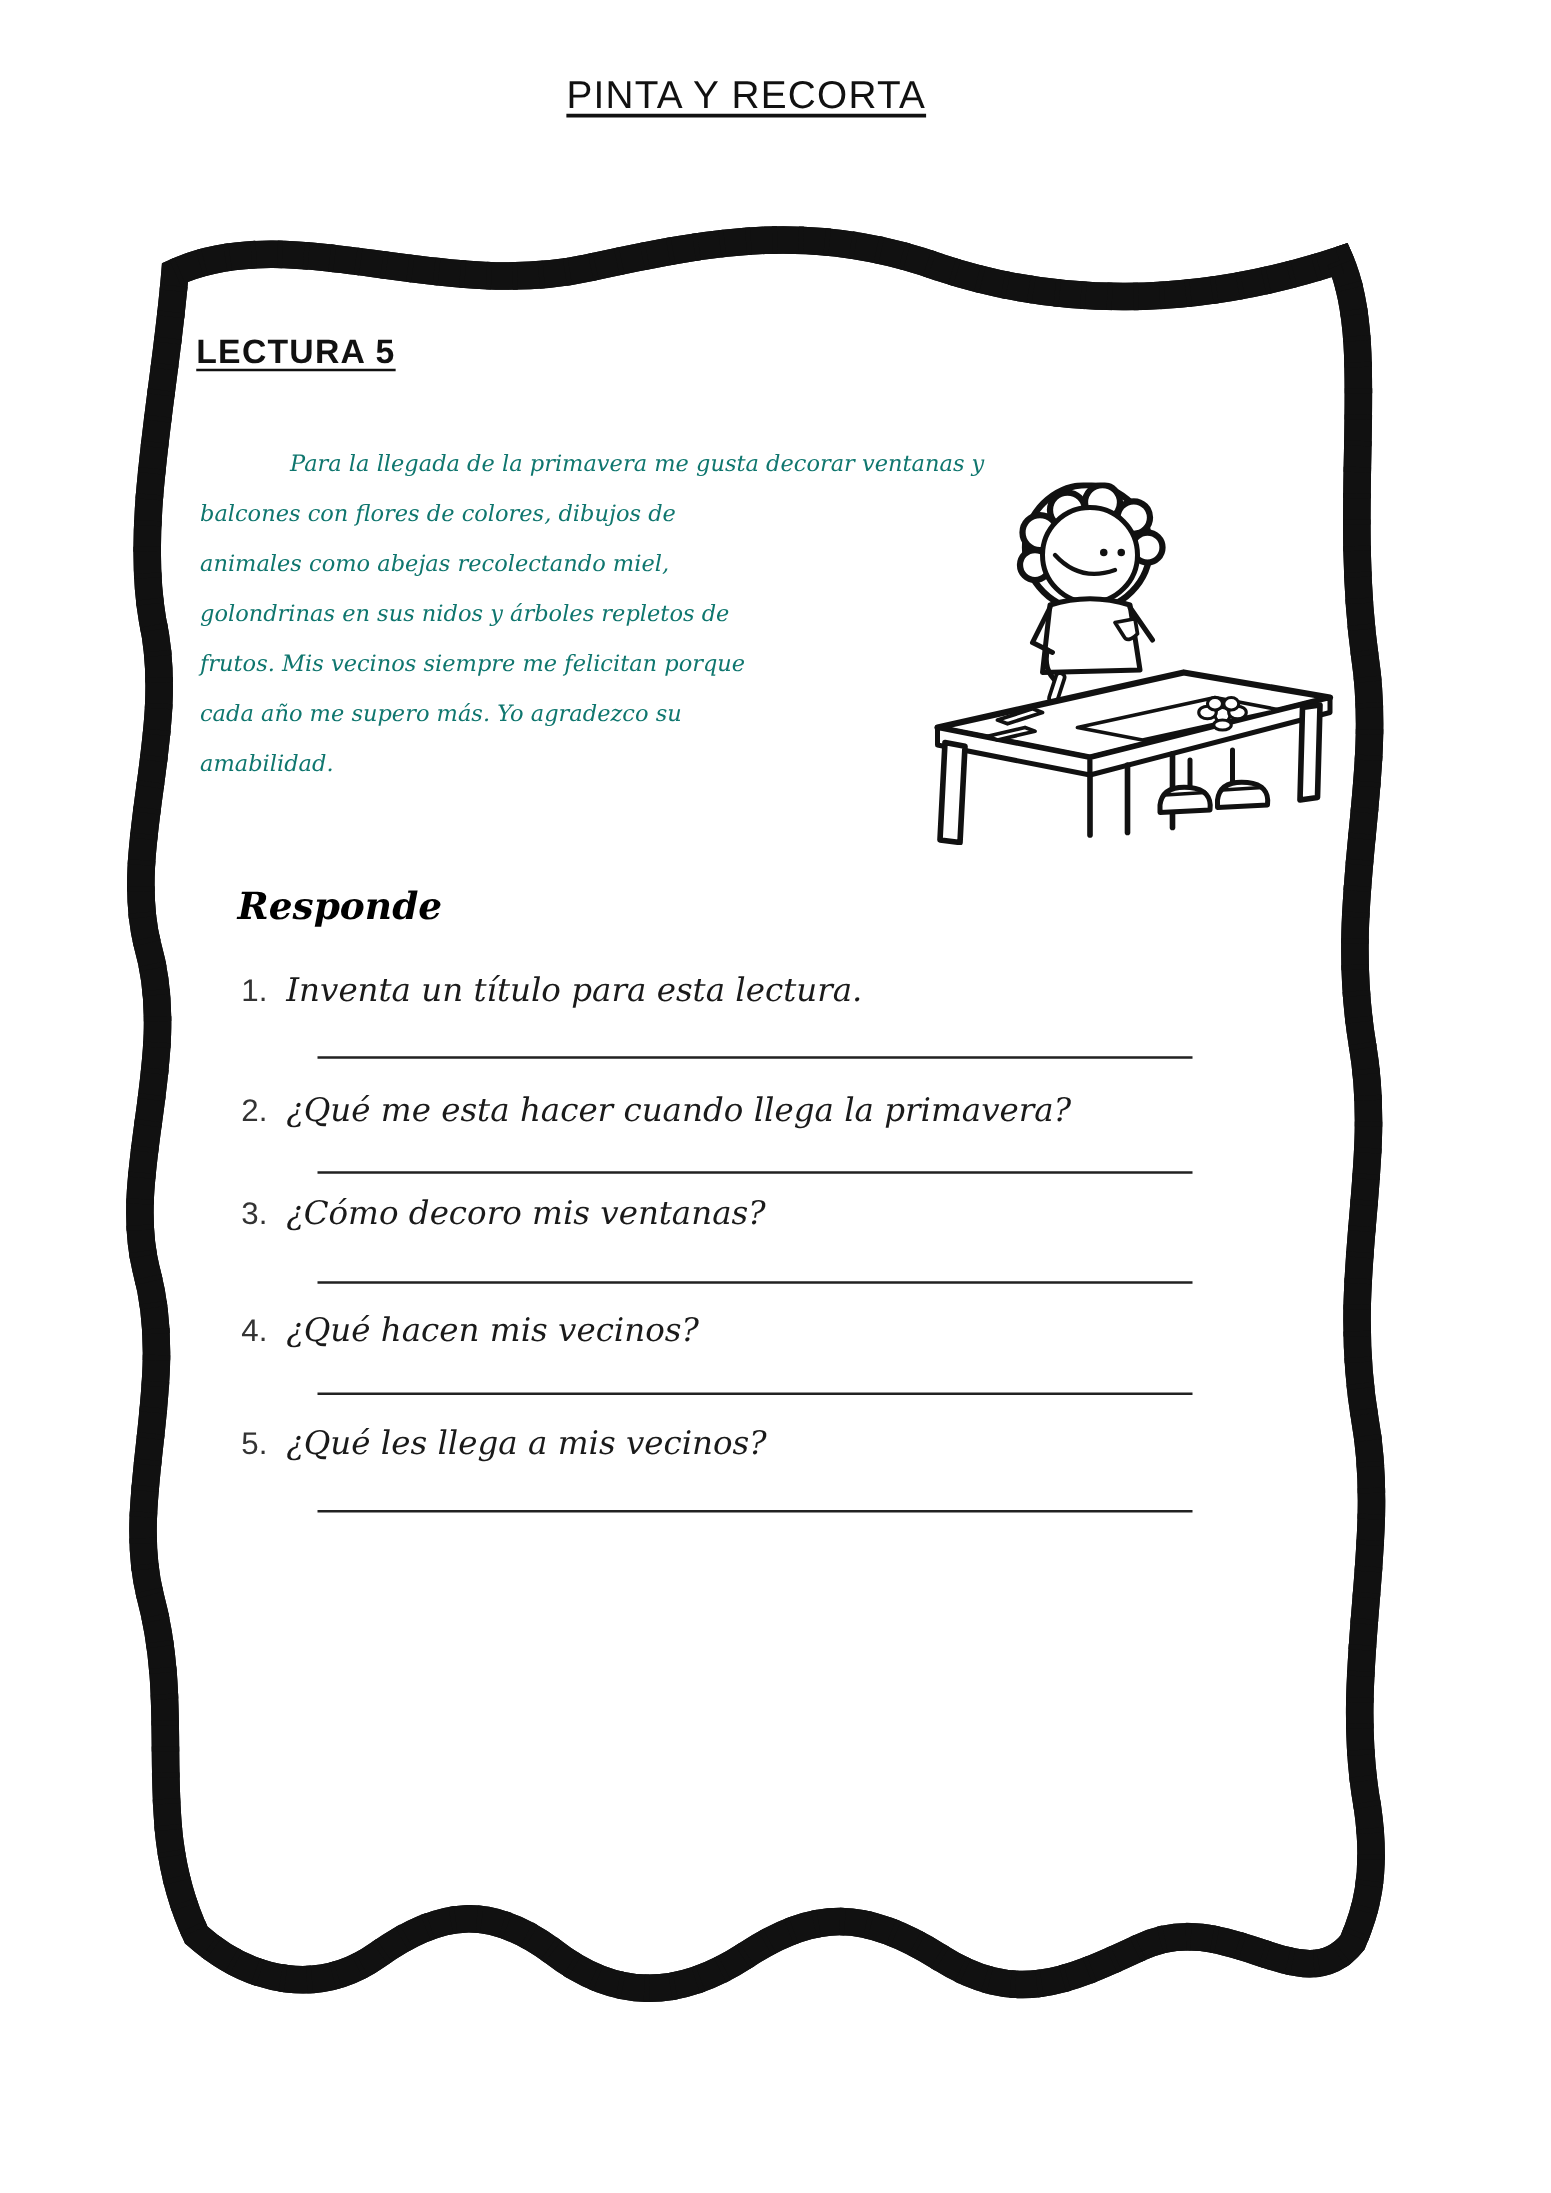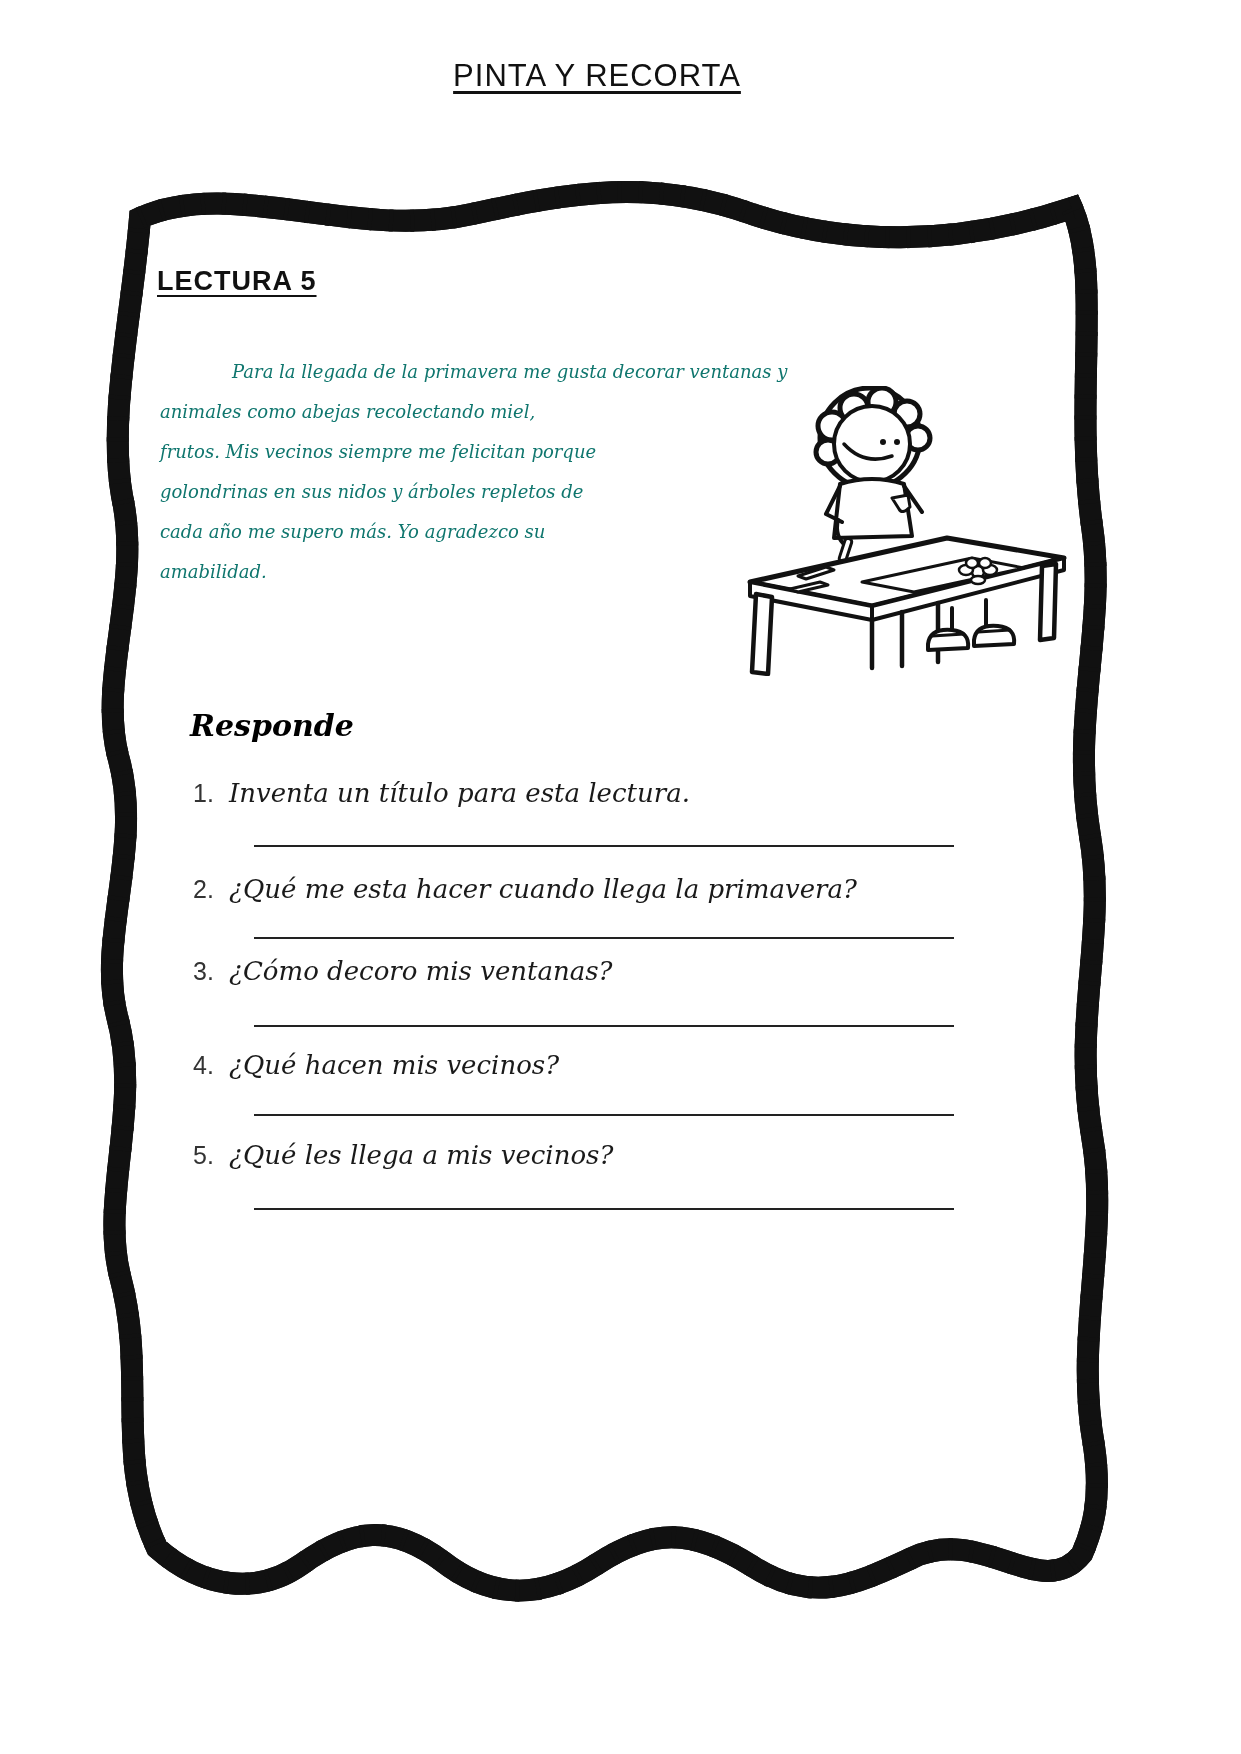--- a/index.html
+++ b/index.html
@@ -62,23 +62,24 @@
       C 56 260, 80 160, 88 62 Z" stroke="#111" stroke-width="22"></path>
     <use href="#trk" stroke="#fff" stroke-width="13"></use>
     <use href="#trk" stroke="#111" stroke-width="30" stroke-dasharray="4 17"></use>
   </g>
 </svg>
 
 <div class="lectura-heading">LECTURA 5</div>
 
 <div class="reading">
   <div class="rline first">Para la llegada de la primavera me gusta decorar ventanas y</div>
+  <div class="rline">balcones con flores de colores, dibujos de</div>
   <div class="rline">animales como abejas recolectando miel,</div>
+  <div class="rline">golondrinas en sus nidos y árboles repletos de</div>
   <div class="rline">frutos. Mis vecinos siempre me felicitan porque</div>
-  <div class="rline">golondrinas en sus nidos y árboles repletos de</div>
   <div class="rline">cada año me supero más. Yo agradezco su</div>
   <div class="rline">amabilidad.</div>
 </div>
 
 <svg class="illustration" viewBox="0 0 330 290" aria-hidden="true">
   <g stroke="#111" fill="#fff" stroke-linecap="round" stroke-linejoin="round">
 
     <g stroke-width="5">
       <circle cx="128" cy="52" r="50"></circle>
       <circle cx="90" cy="40" r="14"></circle>

